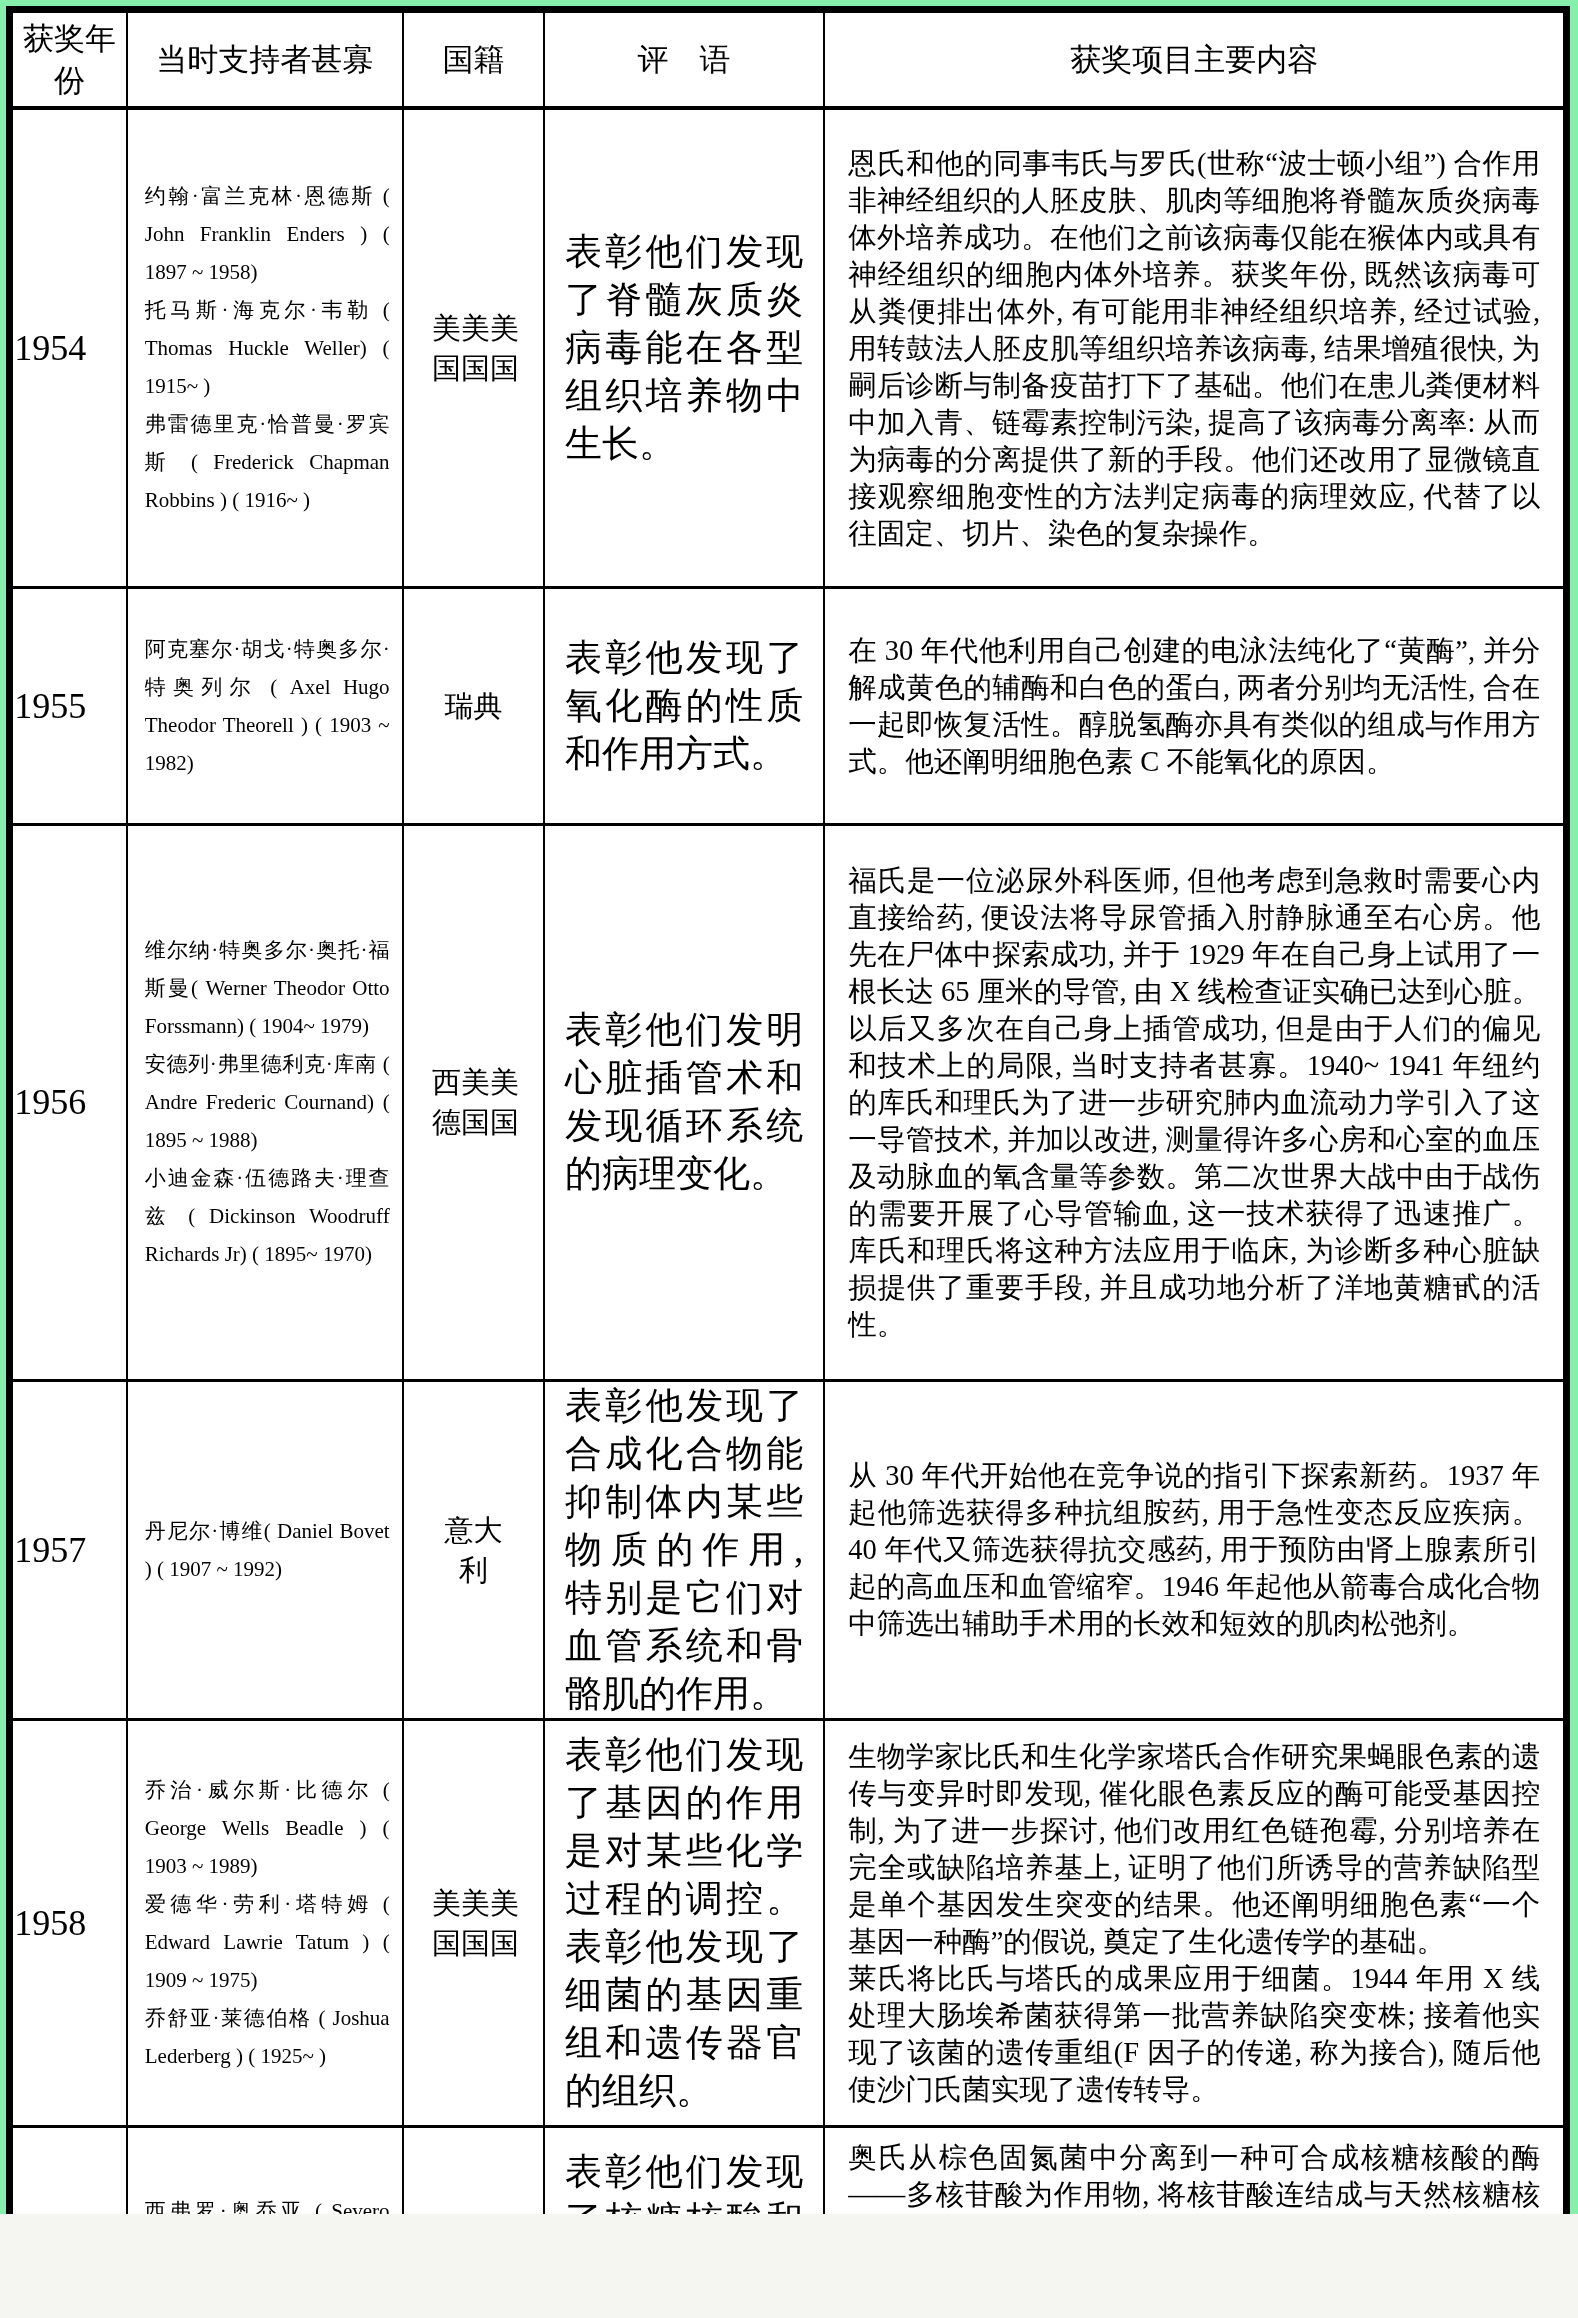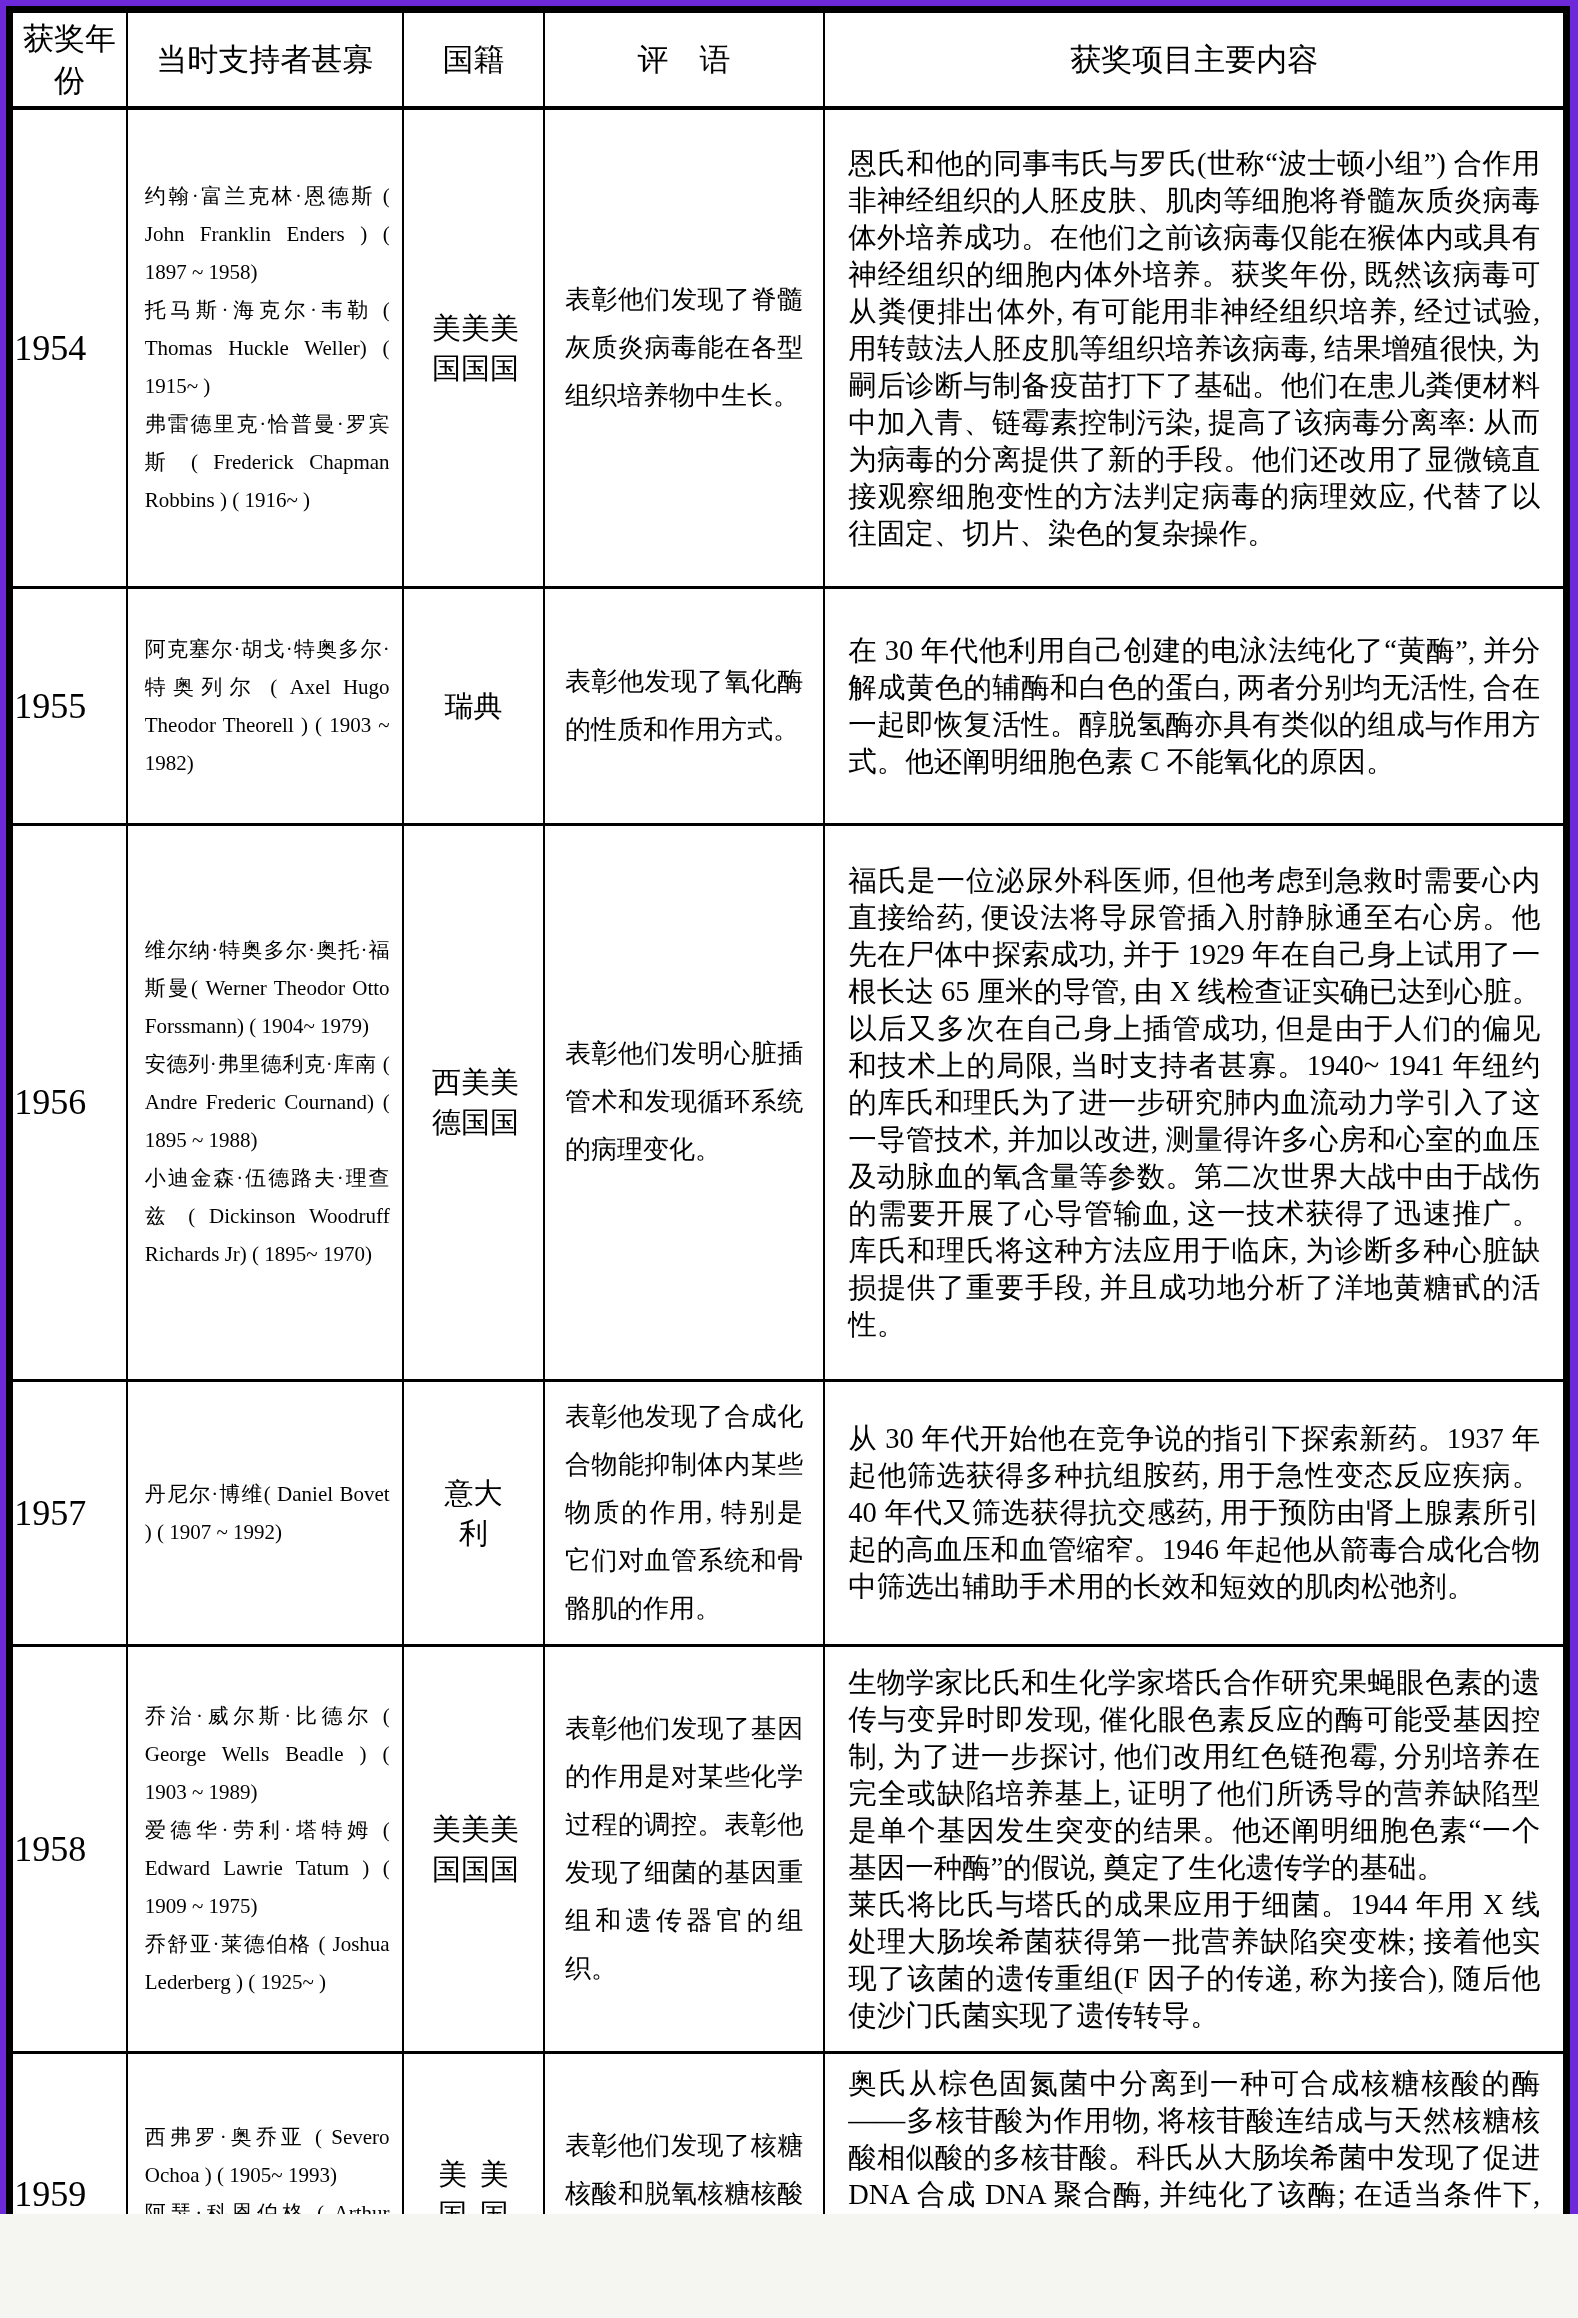--- a/index.html
+++ b/index.html
@@ -1,19 +1,19 @@
 <!DOCTYPE html>
 <html style="font-size:12.3px"><head>
 <meta charset="utf-8">
 <style>
   html,body{margin:0;padding:0;background:#f5f5f2;}
   .page{
     position:relative;
     width:1578px;height:2214px;
-    background:#6d28d9;
+    background:#86efac;
     font-family:"Liberation Serif","DejaVu Serif",serif;
     color:#000000;
   }
   table.nobel{
     position:absolute;left:6.2px;top:6.2px;
     width:1564px;
     border-collapse:collapse;
     table-layout:fixed;
     background:#ffffff;
   }
@@ -62,21 +62,21 @@
     align-items:center;
     height:100%;
     min-height:200px;
     font-size:29px;
     line-height:40px;
     text-align:center;
   }
   .nat-stack.single{justify-content:center;}
   td.citation{
     padding:0 20px;
-    font-size:26px;
+    font-size:37px;
     line-height:48px;
     text-align:justify;
     text-justify:inter-ideograph;
   }
   td.content{
     padding:10.8px 23px;
     font-size:28.5px;
     line-height:37px;
     text-align:justify;
     text-justify:inter-ideograph;

